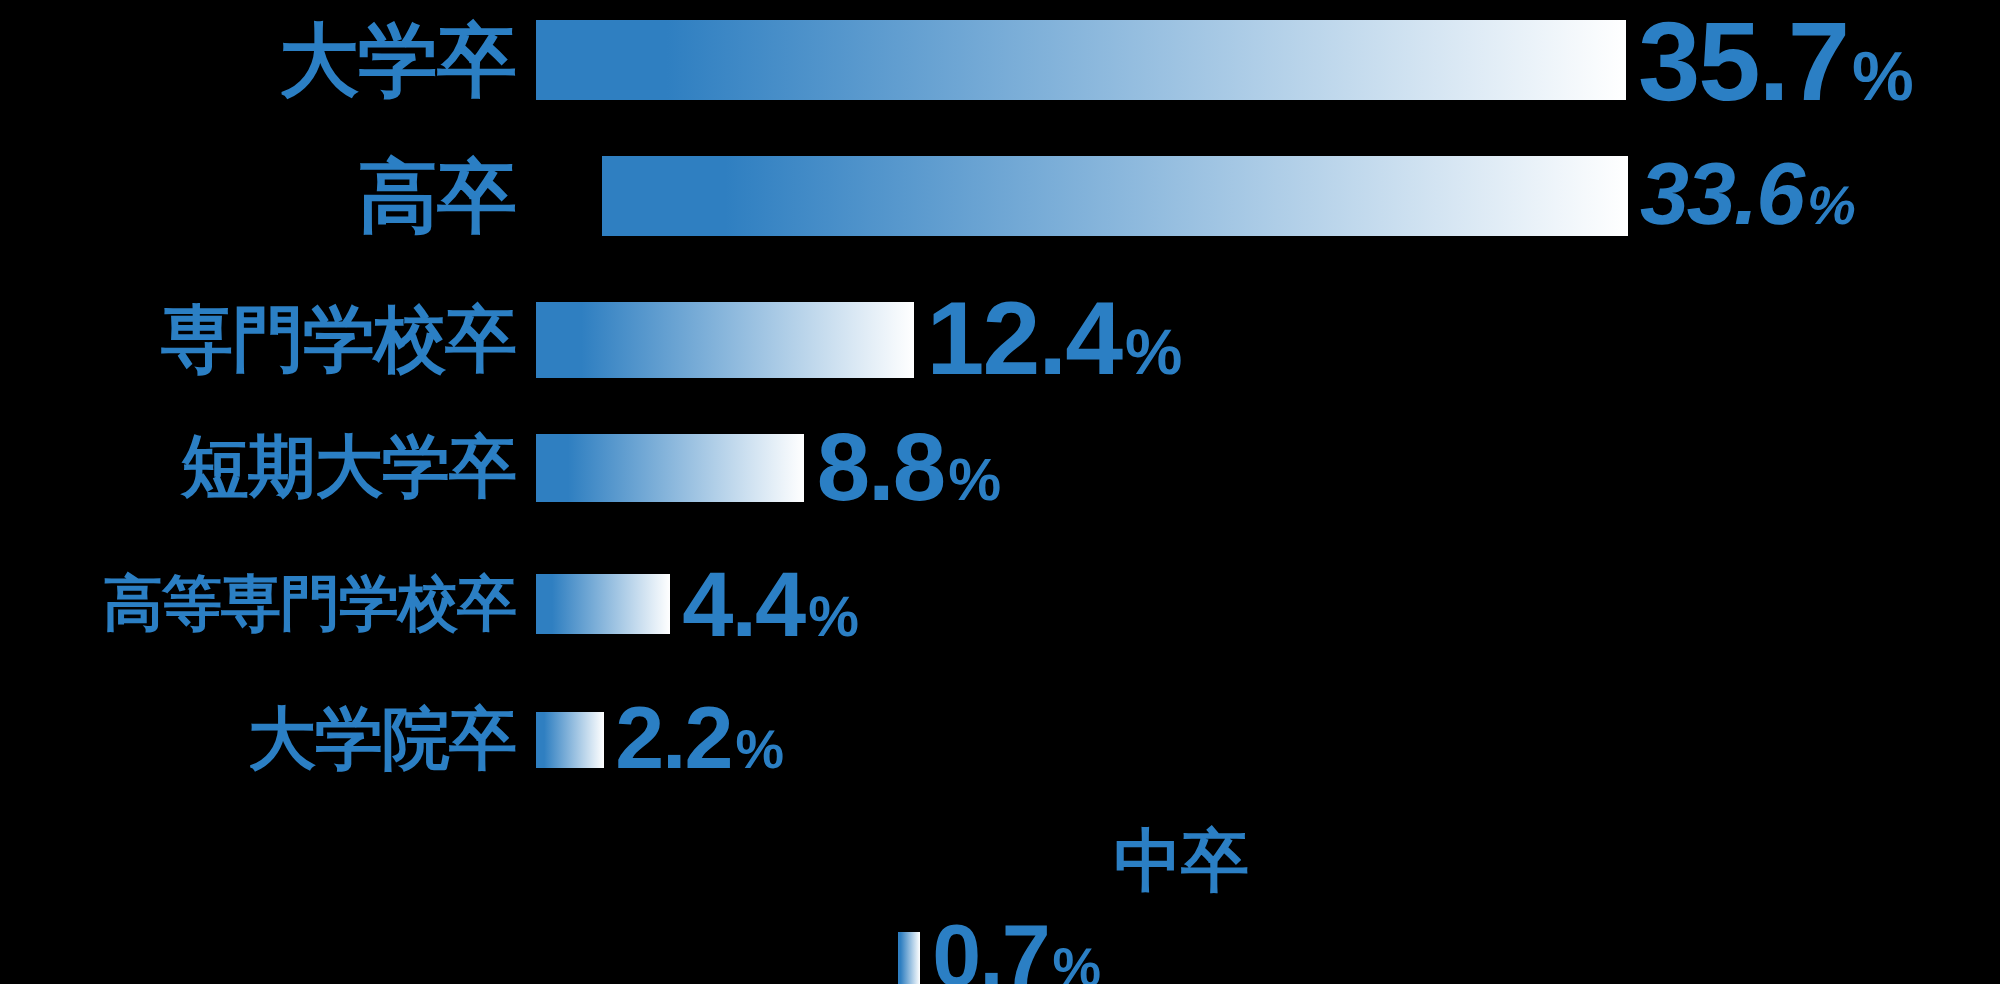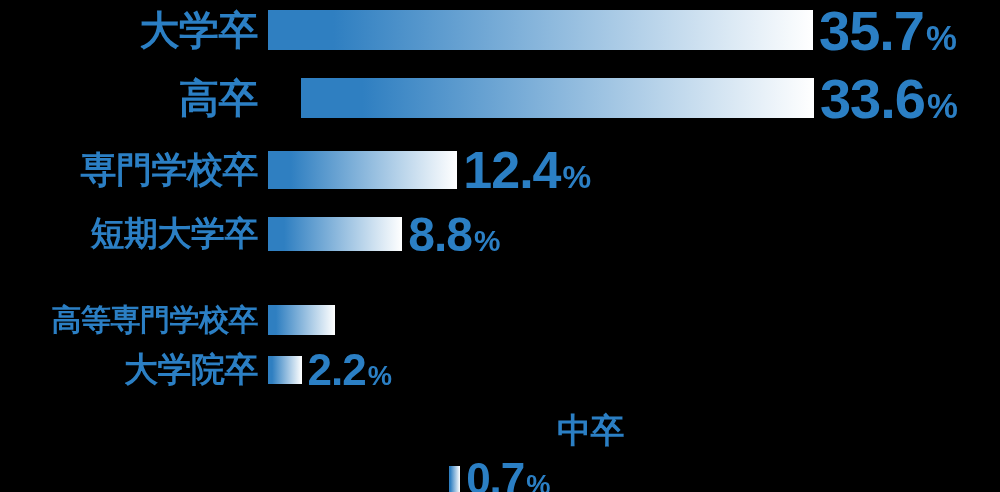--- a/index.html
+++ b/index.html
@@ -66,41 +66,42 @@
       <div class="cat-label" style="font-size: 40px;">大学卒</div>
       <div class="bar-wrap">
         <div class="bar" style="width: 545px; height: 40px; background: linear-gradient(to right, rgb(47, 127, 193) 0%, rgb(47, 127, 193) 12%, rgb(255, 255, 255) 100%);"></div>
         <div class="value" style="font-size: 56px;"><span>35.7</span><span class="pct">%</span></div>
       </div>
     </div>
     <div class="row" style="top: 68px; height: 60px; gap: 33px;">
       <div class="cat-label" style="font-size: 40px;">高卒</div>
       <div class="bar-wrap">
         <div class="bar" style="width: 512.941px; height: 40px; background: linear-gradient(to right, rgb(47, 127, 193) 0%, rgb(47, 127, 193) 12%, rgb(255, 255, 255) 100%);"></div>
-        <div class="value" style="font-size: 56px;"><span>33.6</span><span class="pct">%</span></div>
+        <div class="value" style="font-size: 44px; font-style: italic;"><span>33.6</span><span class="pct">%</span></div>
       </div>
     </div>
     <div class="row" style="top: 140px; height: 60px;">
       <div class="cat-label" style="font-size: 36px;">専門学校卒</div>
       <div class="bar-wrap">
         <div class="bar" style="width: 189.3px; height: 38px; background: linear-gradient(to right, rgb(47, 127, 193) 0%, rgb(47, 127, 193) 12%, rgb(255, 255, 255) 100%);"></div>
         <div class="value" style="font-size: 52px;"><span>12.4</span><span class="pct">%</span></div>
       </div>
     </div>
     <div class="row" style="top: 204px; height: 60px;">
       <div class="cat-label" style="font-size: 34px;">短期大学卒</div>
       <div class="bar-wrap">
         <div class="bar" style="width: 134.342px; height: 34px; background: linear-gradient(to right, rgb(47, 127, 193) 0%, rgb(47, 127, 193) 12%, rgb(255, 255, 255) 100%);"></div>
         <div class="value" style="font-size: 48px;"><span>8.8</span><span class="pct">%</span></div>
       </div>
     </div>
-    <div class="row" style="top: 272px; height: 60px; margin-top: 18px;">
+    <div class="row" style="top: 272px; height: 60px;">
       <div class="cat-label" style="font-size: 30px;">高等専門学校卒</div>
       <div class="bar-wrap">
         <div class="bar" style="width: 67.1709px; height: 30px; background: linear-gradient(to right, rgb(47, 127, 193) 0%, rgb(47, 127, 193) 12%, rgb(255, 255, 255) 100%);"></div>
+        <div class="value" style="font-size: 46px;"><span>4.4</span><span class="pct">%</span></div>
       </div>
     </div>
     <div class="row" style="top: 340px; height: 60px;">
       <div class="cat-label" style="font-size: 34px;">大学院卒</div>
       <div class="bar-wrap">
         <div class="bar" style="width: 33.5854px; height: 28px; background: linear-gradient(to right, rgb(47, 127, 193) 0%, rgb(47, 127, 193) 12%, rgb(255, 255, 255) 100%);"></div>
         <div class="value" style="font-size: 44px;"><span>2.2</span><span class="pct">%</span></div>
       </div>
     </div>
     <div class="row" style="top: 408px; height: 60px; flex-direction: column;">

